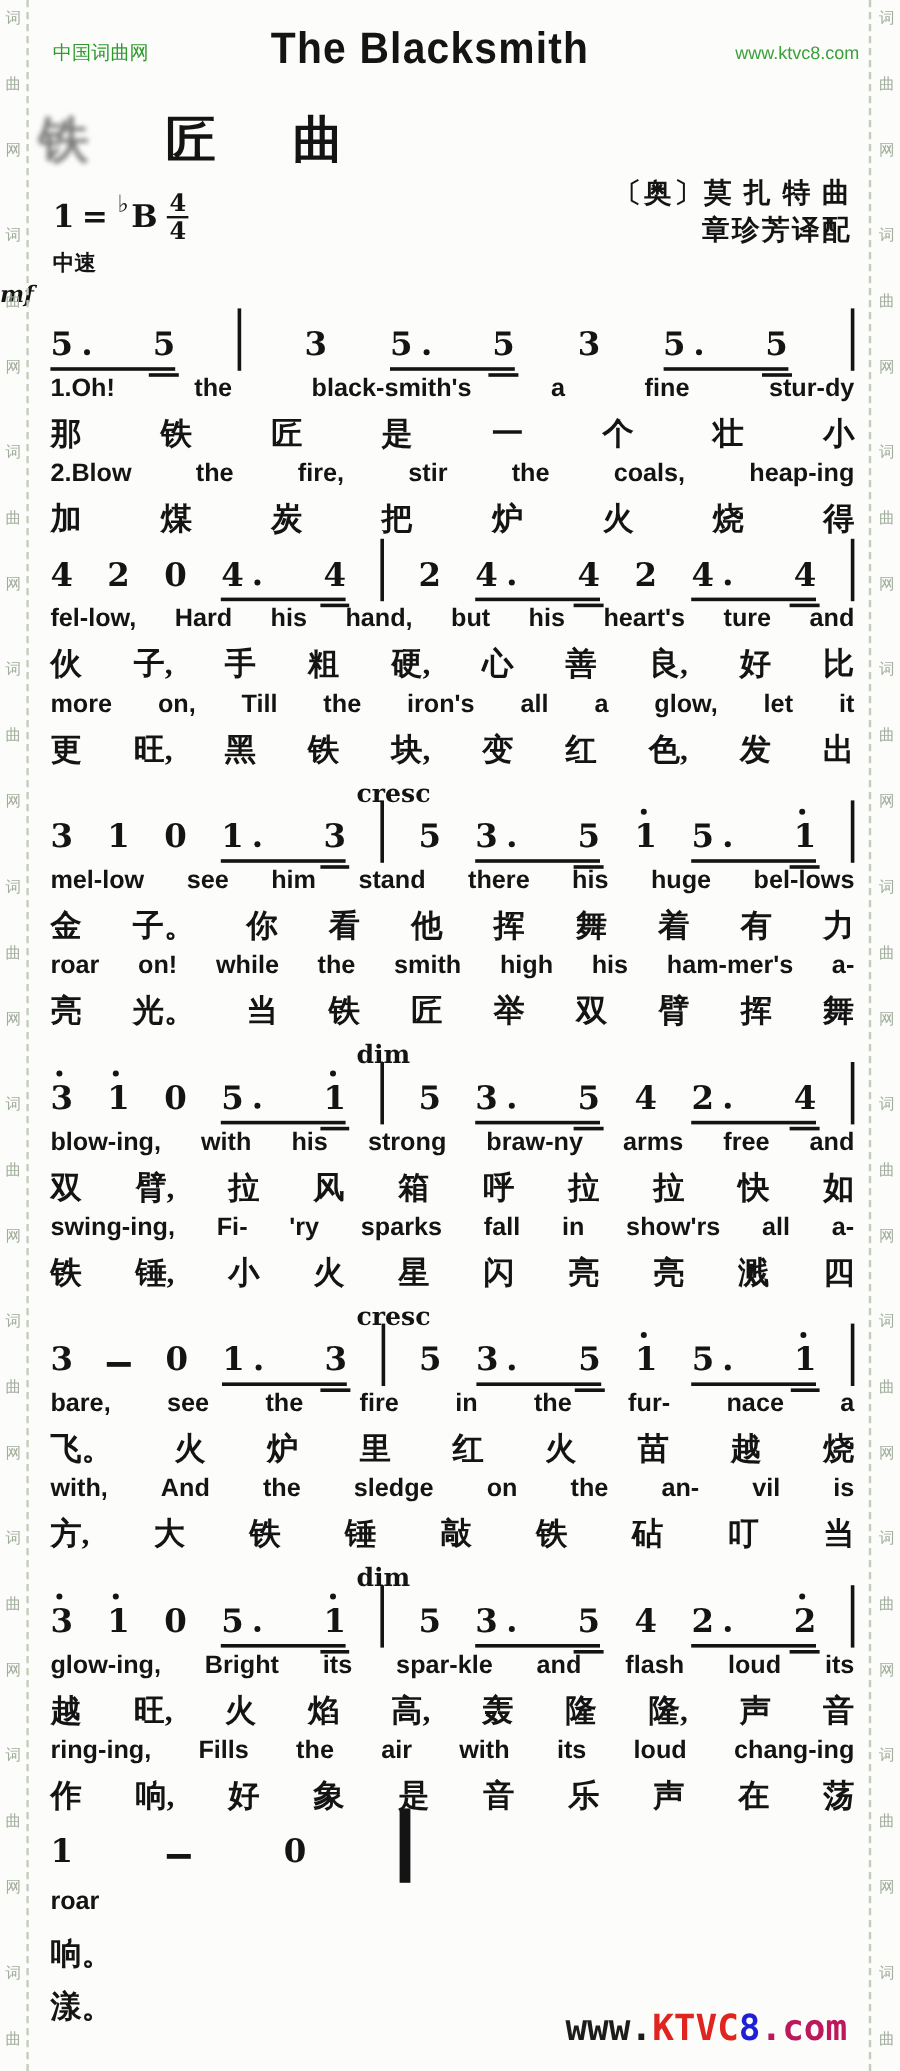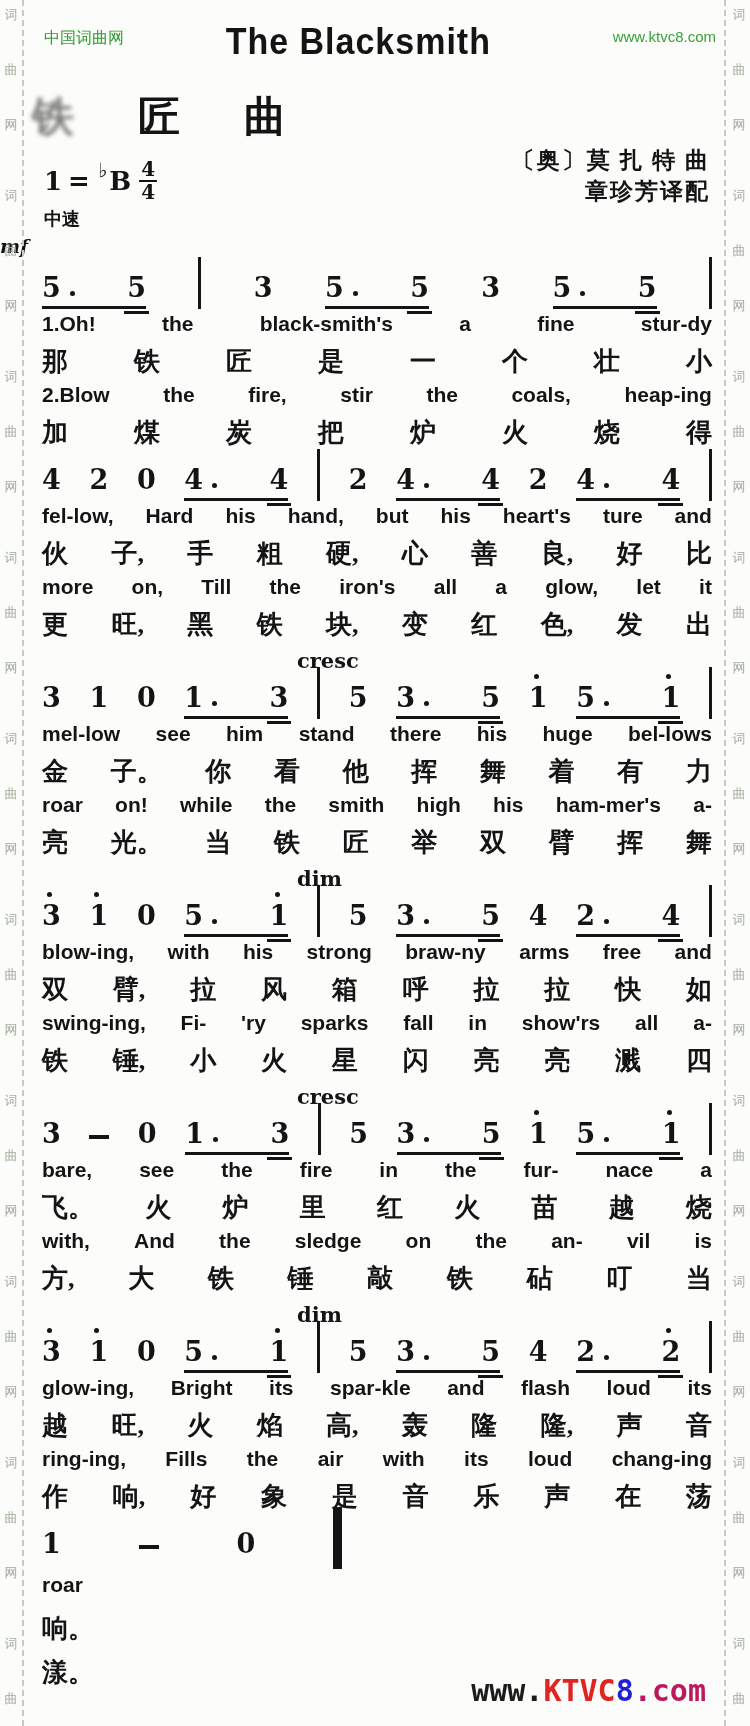--- a/index.html
+++ b/index.html
@@ -10,21 +10,21 @@
   }
   
   .wm-col{position:absolute;top:8px;width:18px;text-align:center;
     font-size:13px;color:#a2ae9d;font-family:"Liberation Sans",sans-serif;z-index:3;}
   .wm-col.left{left:2px;} .wm-col.right{right:2px;}
   .wm-group{margin-bottom:16px;}
   .wm-char{height:55px;line-height:14px;}
   .dashline{position:absolute;top:0;bottom:0;width:0;border-left:2px dashed #c3cdbd;z-index:2;}
   .dashline.left{left:22px;} .dashline.right{right:24px;}
   
-  .header-row{display:flex;justify-content:space-between;align-items:flex-start;
+  .header-row{display:flex;justify-content:space-between;align-items:center;
     padding:22px 34px 0 44px;}
   .site-left{color:#2f9b2f;font-size:16px;font-family:"Liberation Sans",sans-serif;margin-top:6px;}
   .title-en{font-family:"Liberation Sans",sans-serif;font-weight:bold;font-size:34px;
     letter-spacing:1px;transform:scaleY(1.08);margin-left:-20px;}
   .site-right{color:#3aa03a;font-size:15px;font-family:"Liberation Sans",sans-serif;margin-top:6px;}
   .title-zh{text-align:left;margin-top:28px;font-size:42px;font-weight:bold;height:54px;}
   .title-zh span{margin:0 32px;}
   .smudged{filter:blur(2.2px);opacity:.55;}
   .keyrow{display:flex;justify-content:space-between;align-items:flex-start;
     padding:2px 40px 0 44px;height:62px;}

